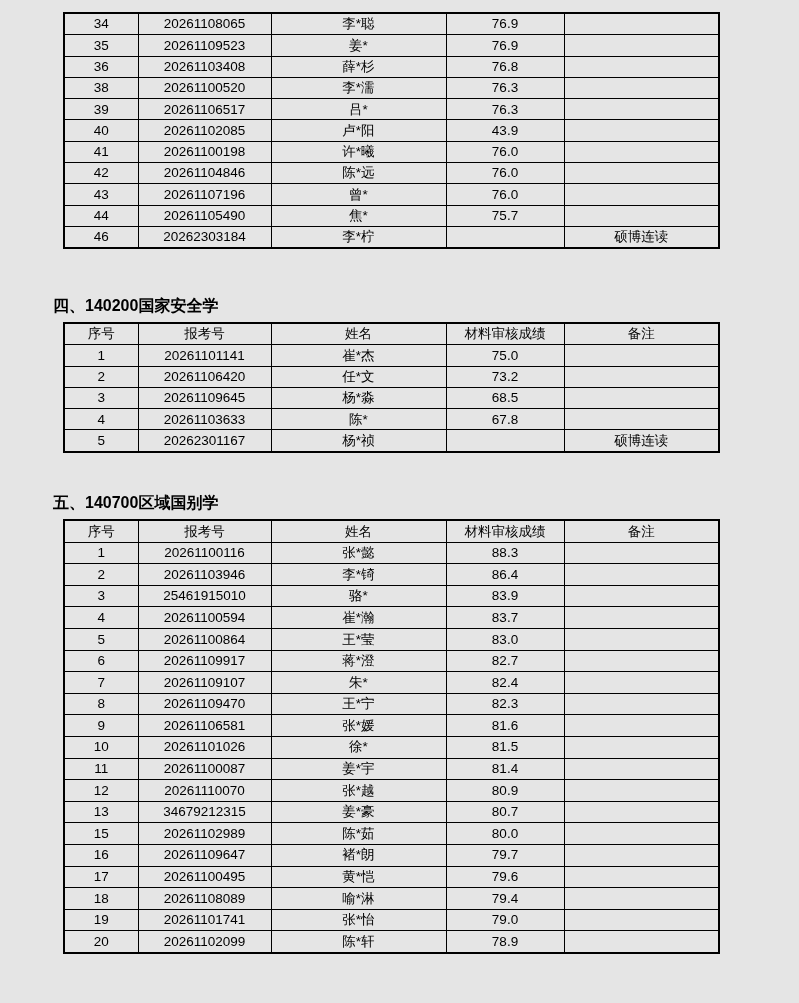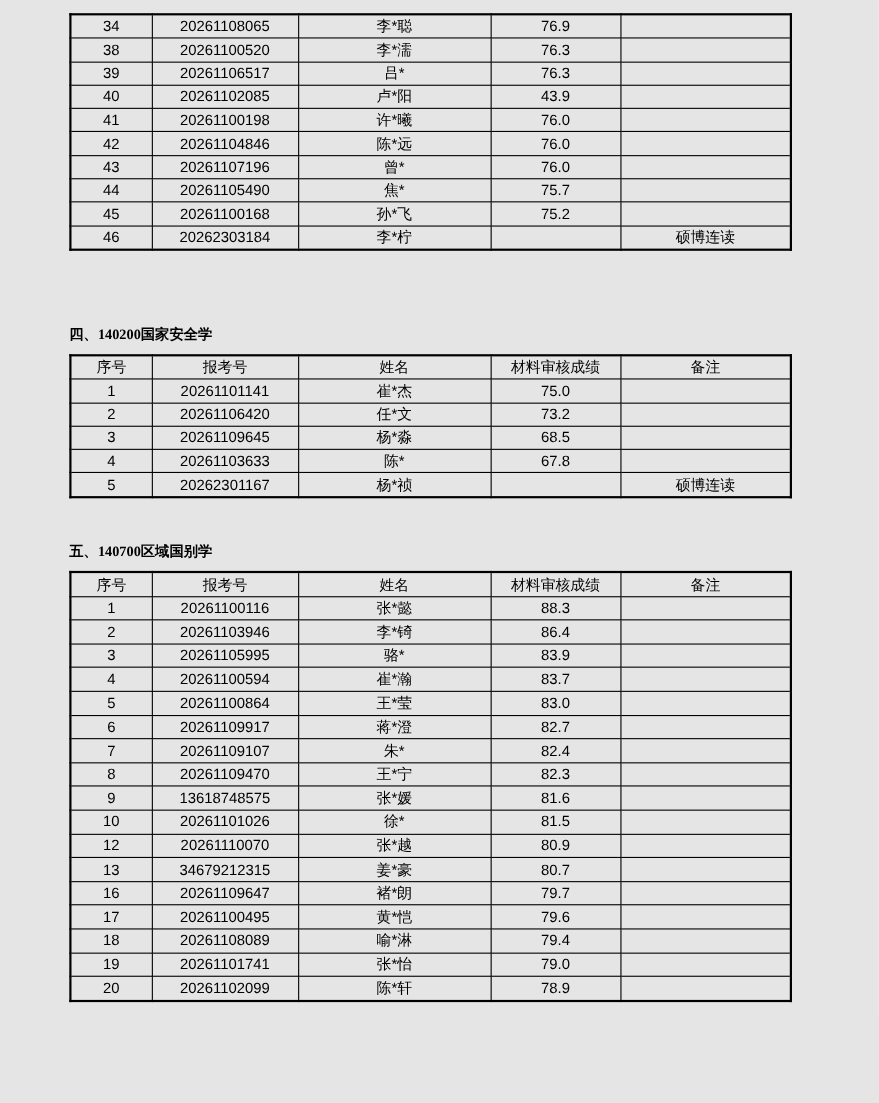--- a/index.html
+++ b/index.html
@@ -42,27 +42,26 @@
   .tbl-a td { height: 20.3px; }
   .tbl-b th, .tbl-b td { height: 20.3px; }
   .tbl-c th, .tbl-c td { height: 20.6px; }
   .col-no     { width: 74px; }
   .col-id     { width: 133px; }
   .col-name   { width: 175px; }
   .col-score  { width: 118px; }
   .col-remark { width: 155px; }
   .section-heading {
     position: absolute;
-    left: 63px;
+    left: 53px;
     margin: 0;
-    font-size: 13px;
+    font-size: 16px;
     font-weight: bold;
     line-height: 1.1;
     white-space: nowrap;
-    font-family: Liberation Serif, serif;
   }
   .tbl-a { top: 12px; }
   .heading-b { top: 297px; }
   .tbl-b { top: 322px; }
   .heading-c { top: 494px; }
   .tbl-c { top: 519px; }
 </style>
 </head>
 <body>
 
@@ -78,20 +77,34 @@
     </colgroup>
   <tbody>
         <tr>
           <td>34</td>
           <td>20261108065</td>
           <td>李*聪</td>
           <td>76.9</td>
           <td></td>
         </tr>
         <tr>
+          <td>35</td>
+          <td>20261109523</td>
+          <td>姜*</td>
+          <td>76.9</td>
+          <td></td>
+        </tr>
+        <tr>
+          <td>36</td>
+          <td>20261103408</td>
+          <td>薛*杉</td>
+          <td>76.8</td>
+          <td></td>
+        </tr>
+        <tr>
           <td>38</td>
           <td>20261100520</td>
           <td>李*濡</td>
           <td>76.3</td>
           <td></td>
         </tr>
         <tr>
           <td>39</td>
           <td>20261106517</td>
           <td>吕*</td>
@@ -124,27 +137,20 @@
           <td>20261107196</td>
           <td>曾*</td>
           <td>76.0</td>
           <td></td>
         </tr>
         <tr>
           <td>44</td>
           <td>20261105490</td>
           <td>焦*</td>
           <td>75.7</td>
-          <td></td>
-        </tr>
-        <tr>
-          <td>45</td>
-          <td>20261100168</td>
-          <td>孙*飞</td>
-          <td>75.2</td>
           <td></td>
         </tr>
         <tr>
           <td>46</td>
           <td>20262303184</td>
           <td>李*柠</td>
           <td></td>
           <td>硕博连读</td>
         </tr>
       </tbody>
@@ -235,21 +241,21 @@
         </tr>
         <tr>
           <td>2</td>
           <td>20261103946</td>
           <td>李*锜</td>
           <td>86.4</td>
           <td></td>
         </tr>
         <tr>
           <td>3</td>
-          <td>20261105995</td>
+          <td>25461915010</td>
           <td>骆*</td>
           <td>83.9</td>
           <td></td>
         </tr>
         <tr>
           <td>4</td>
           <td>20261100594</td>
           <td>崔*瀚</td>
           <td>83.7</td>
           <td></td>
@@ -277,47 +283,61 @@
         </tr>
         <tr>
           <td>8</td>
           <td>20261109470</td>
           <td>王*宁</td>
           <td>82.3</td>
           <td></td>
         </tr>
         <tr>
           <td>9</td>
-          <td>13618748575</td>
+          <td>20261106581</td>
           <td>张*媛</td>
           <td>81.6</td>
           <td></td>
         </tr>
         <tr>
           <td>10</td>
           <td>20261101026</td>
           <td>徐*</td>
           <td>81.5</td>
           <td></td>
         </tr>
         <tr>
+          <td>11</td>
+          <td>20261100087</td>
+          <td>姜*宇</td>
+          <td>81.4</td>
+          <td></td>
+        </tr>
+        <tr>
           <td>12</td>
           <td>20261110070</td>
           <td>张*越</td>
           <td>80.9</td>
           <td></td>
         </tr>
         <tr>
           <td>13</td>
           <td>34679212315</td>
           <td>姜*豪</td>
           <td>80.7</td>
           <td></td>
         </tr>
         <tr>
+          <td>15</td>
+          <td>20261102989</td>
+          <td>陈*茹</td>
+          <td>80.0</td>
+          <td></td>
+        </tr>
+        <tr>
           <td>16</td>
           <td>20261109647</td>
           <td>褚*朗</td>
           <td>79.7</td>
           <td></td>
         </tr>
         <tr>
           <td>17</td>
           <td>20261100495</td>
           <td>黄*恺</td>

